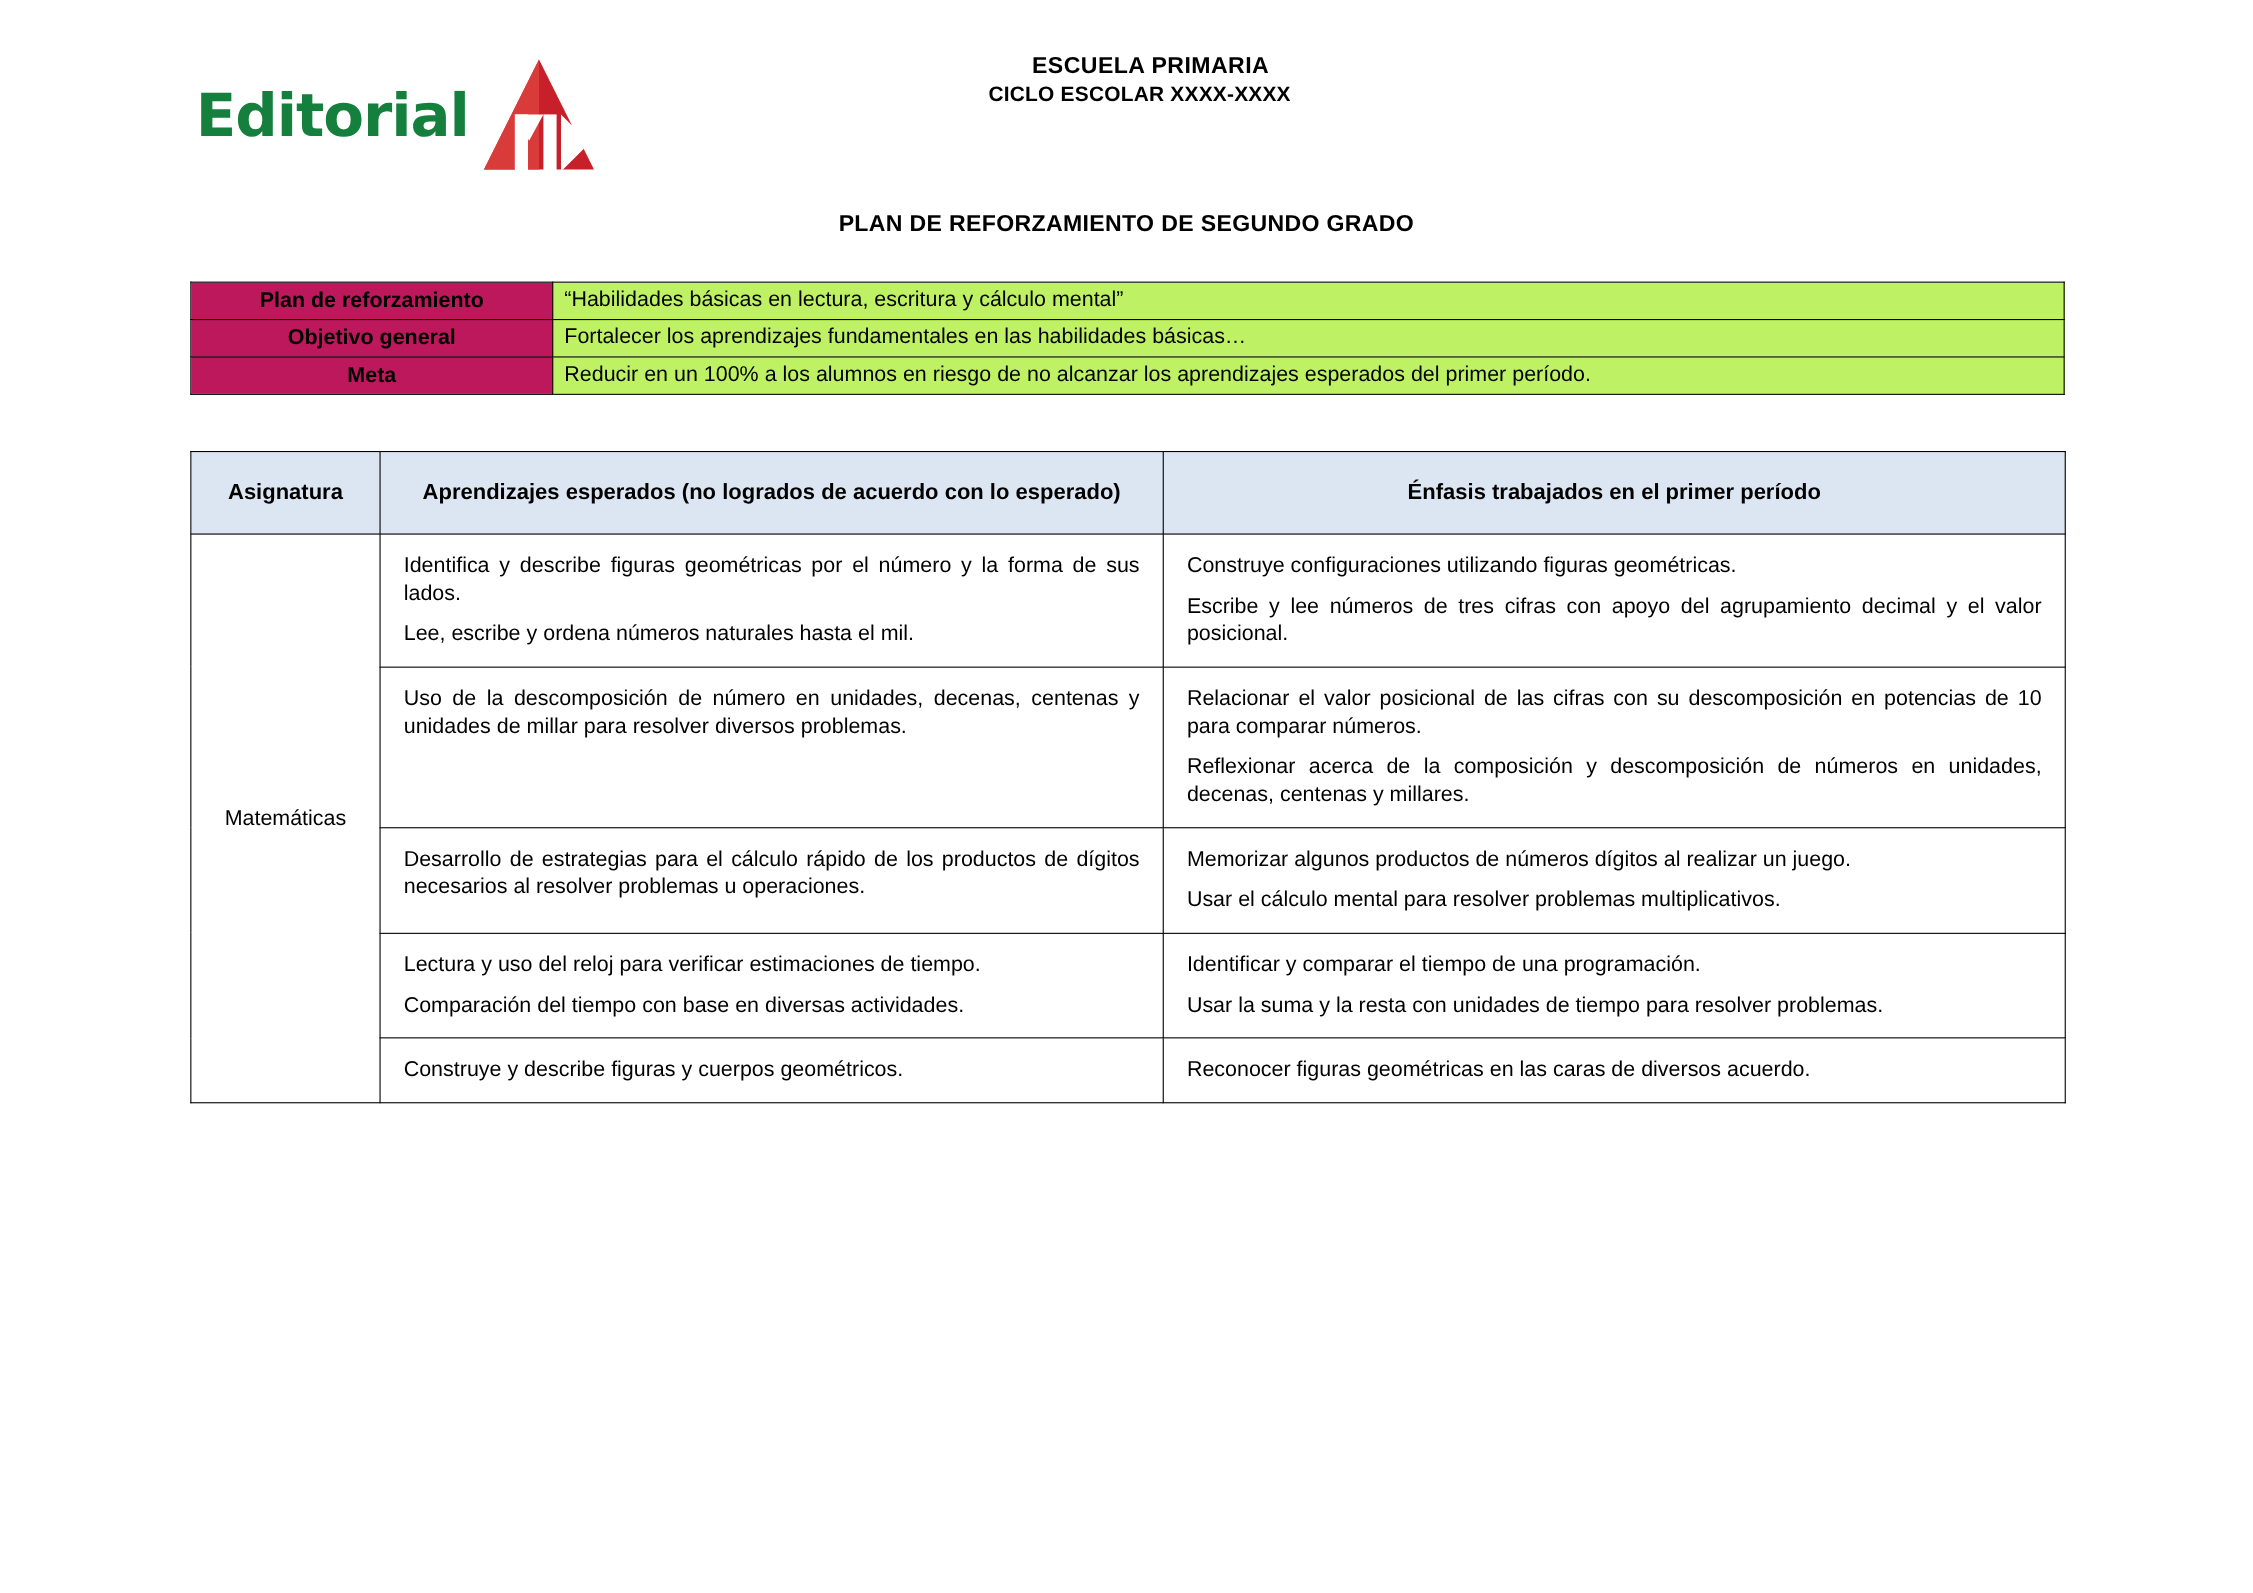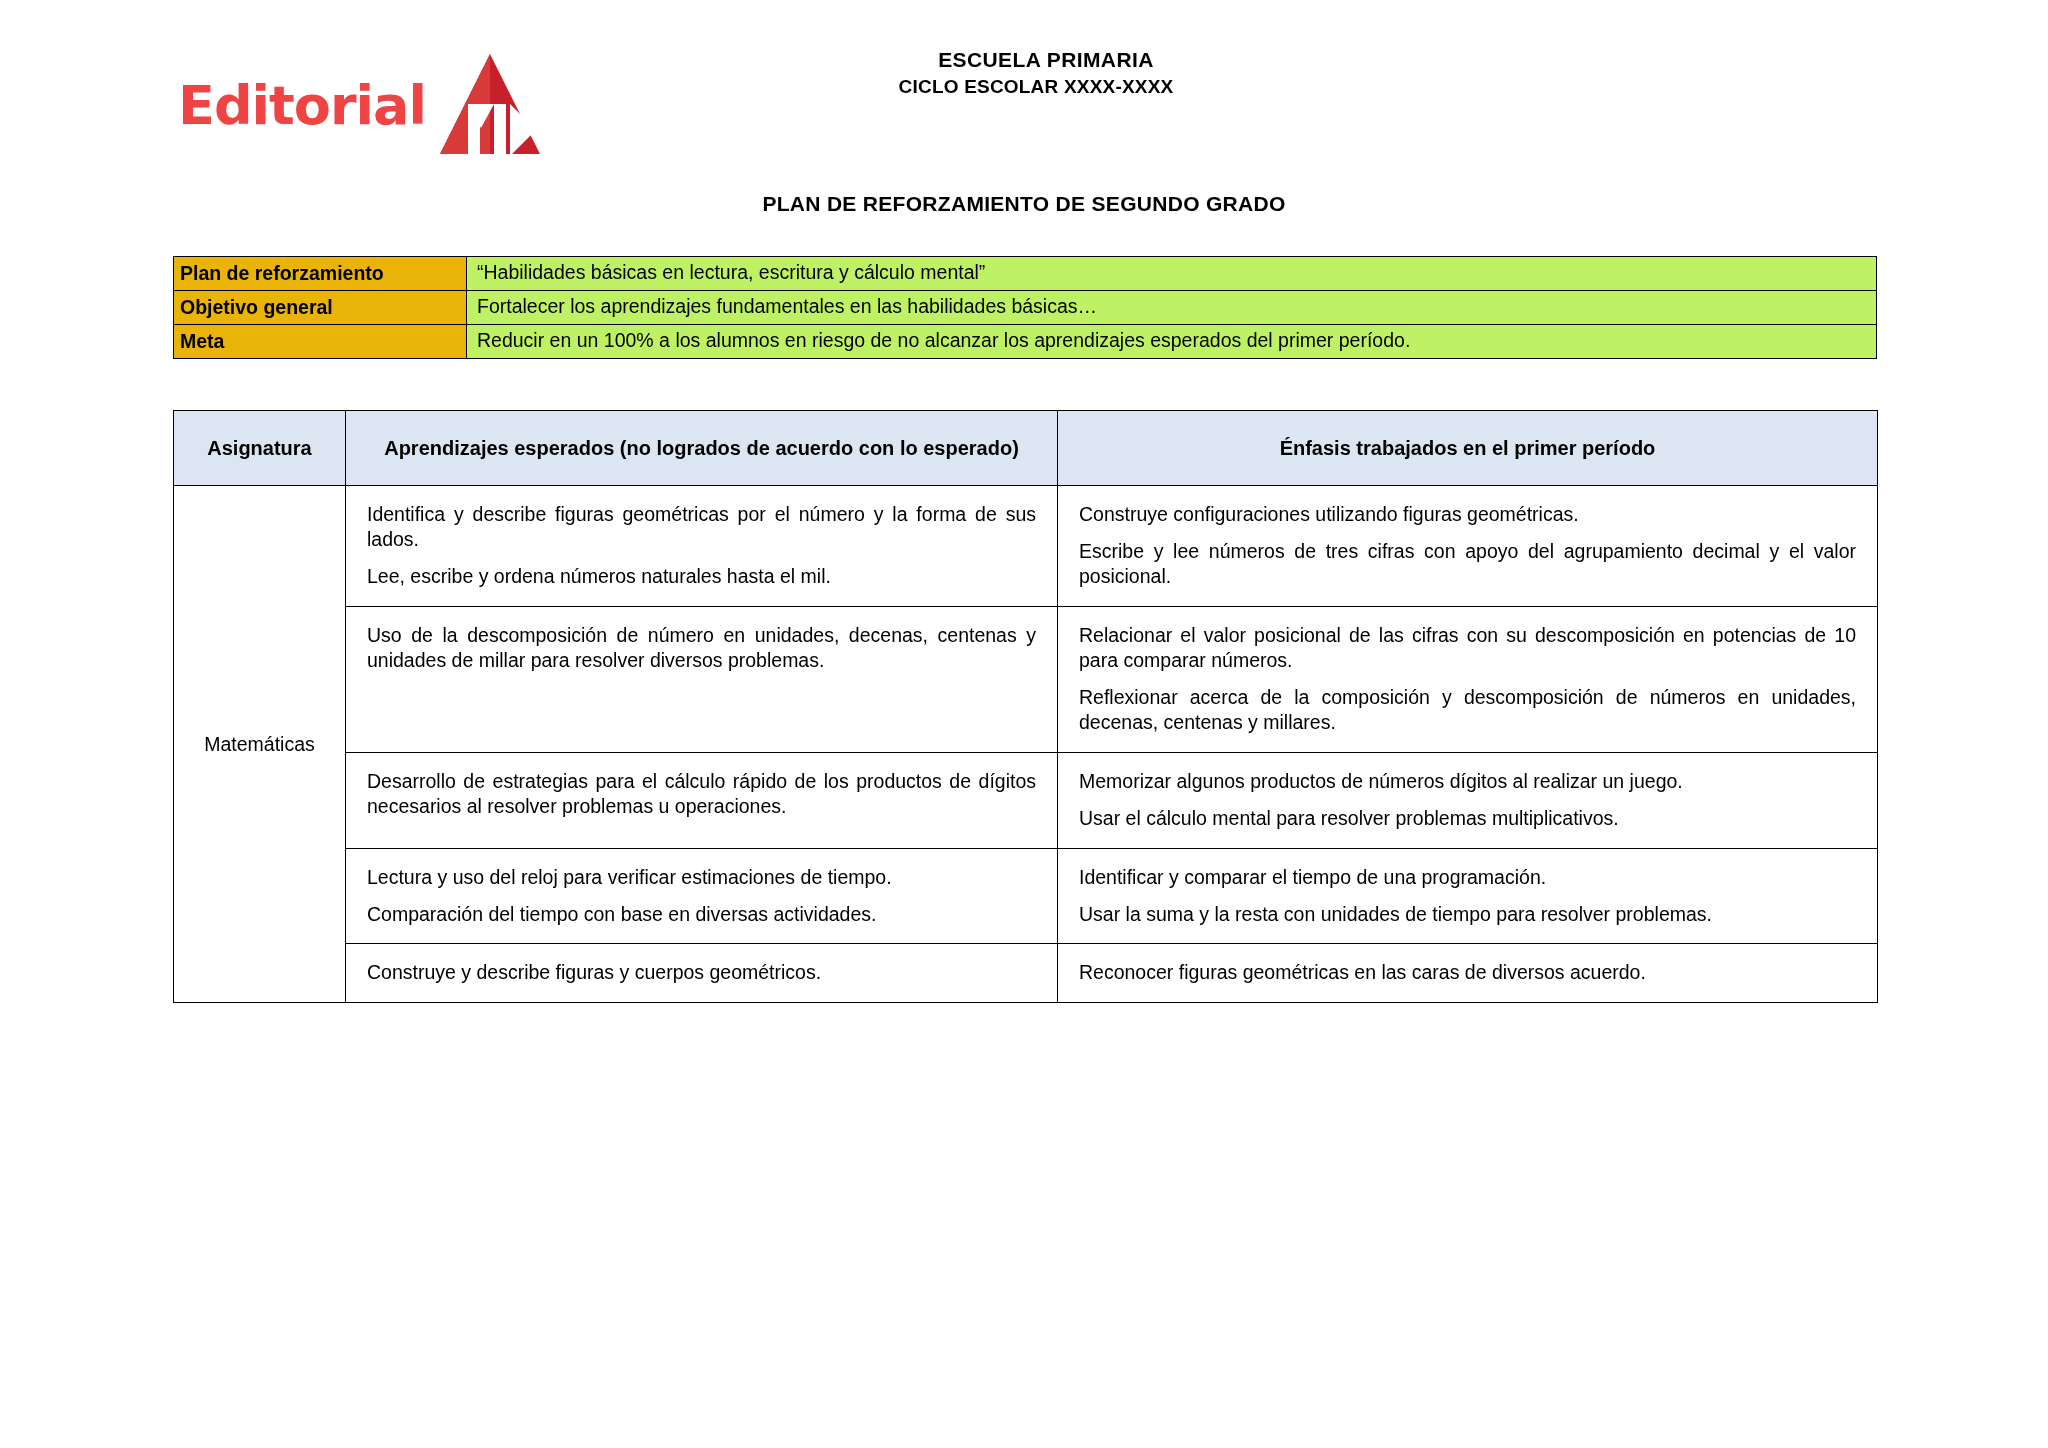--- a/index.html
+++ b/index.html
@@ -33,21 +33,21 @@
     left: 178px;
     top: 58px;
     display: flex;
     align-items: center;
     height: 96px;
   }
   .logo-text {
     font-family: "DejaVu Sans", sans-serif;
     font-size: 54px;
     font-weight: 700;
-    color: #ef4444;
+    color: #15803d;
     letter-spacing: -1px;
     line-height: 1;
   }
   .logo-mark {
     position: relative;
     margin-left: 6px;
     width: 118px;
     height: 116px;
   }
   .logo-mark svg { display:block; }
@@ -98,23 +98,24 @@
   }
 
   .info-table {
     position: absolute;
     left: 173px;
     top: 256px;
     width: 1704px;
   }
   .info-table td.label {
     width: 280px;
-    font-weight: 700;
-    background: #eab308;
-    padding: 4px 6px;
+    text-align: center;
+    font-weight: 700;
+    background: #be185d;
+    padding: 4px 24px;
     white-space: nowrap;
   }
   .info-table td.value {
     background: #bef264;
     padding-left: 10px;
   }
 
   .main-table {
     position: absolute;
     left: 173px;

